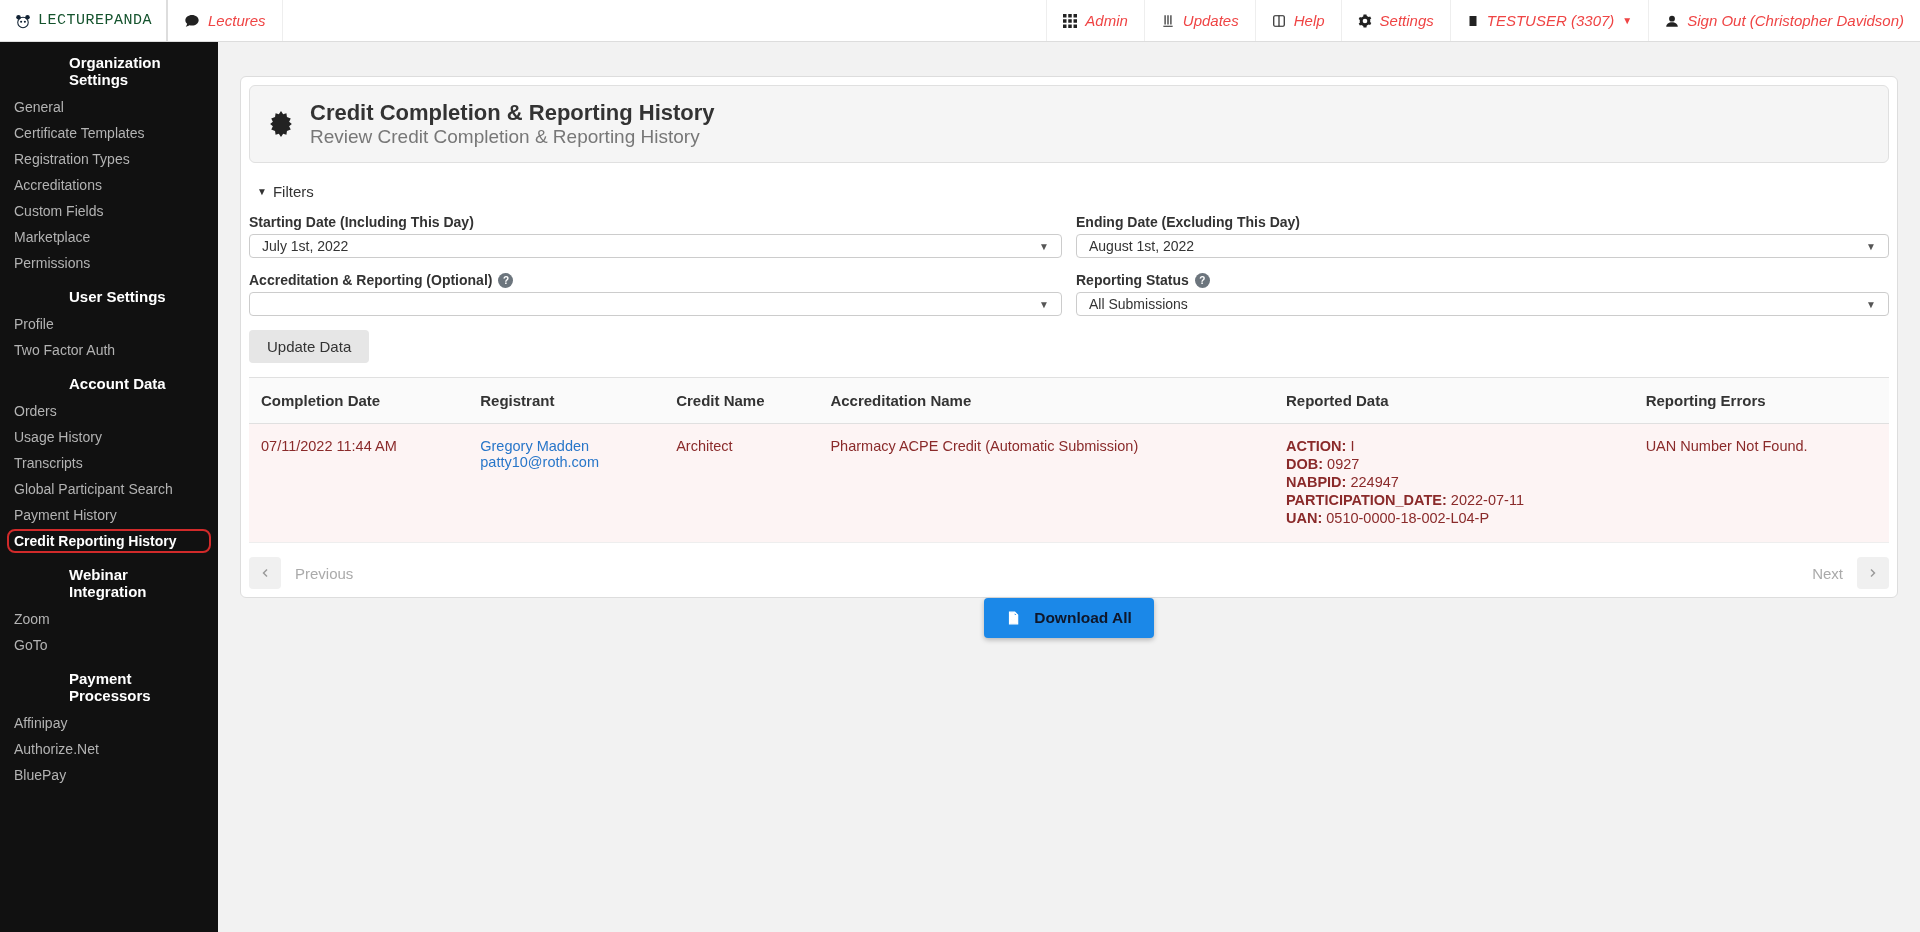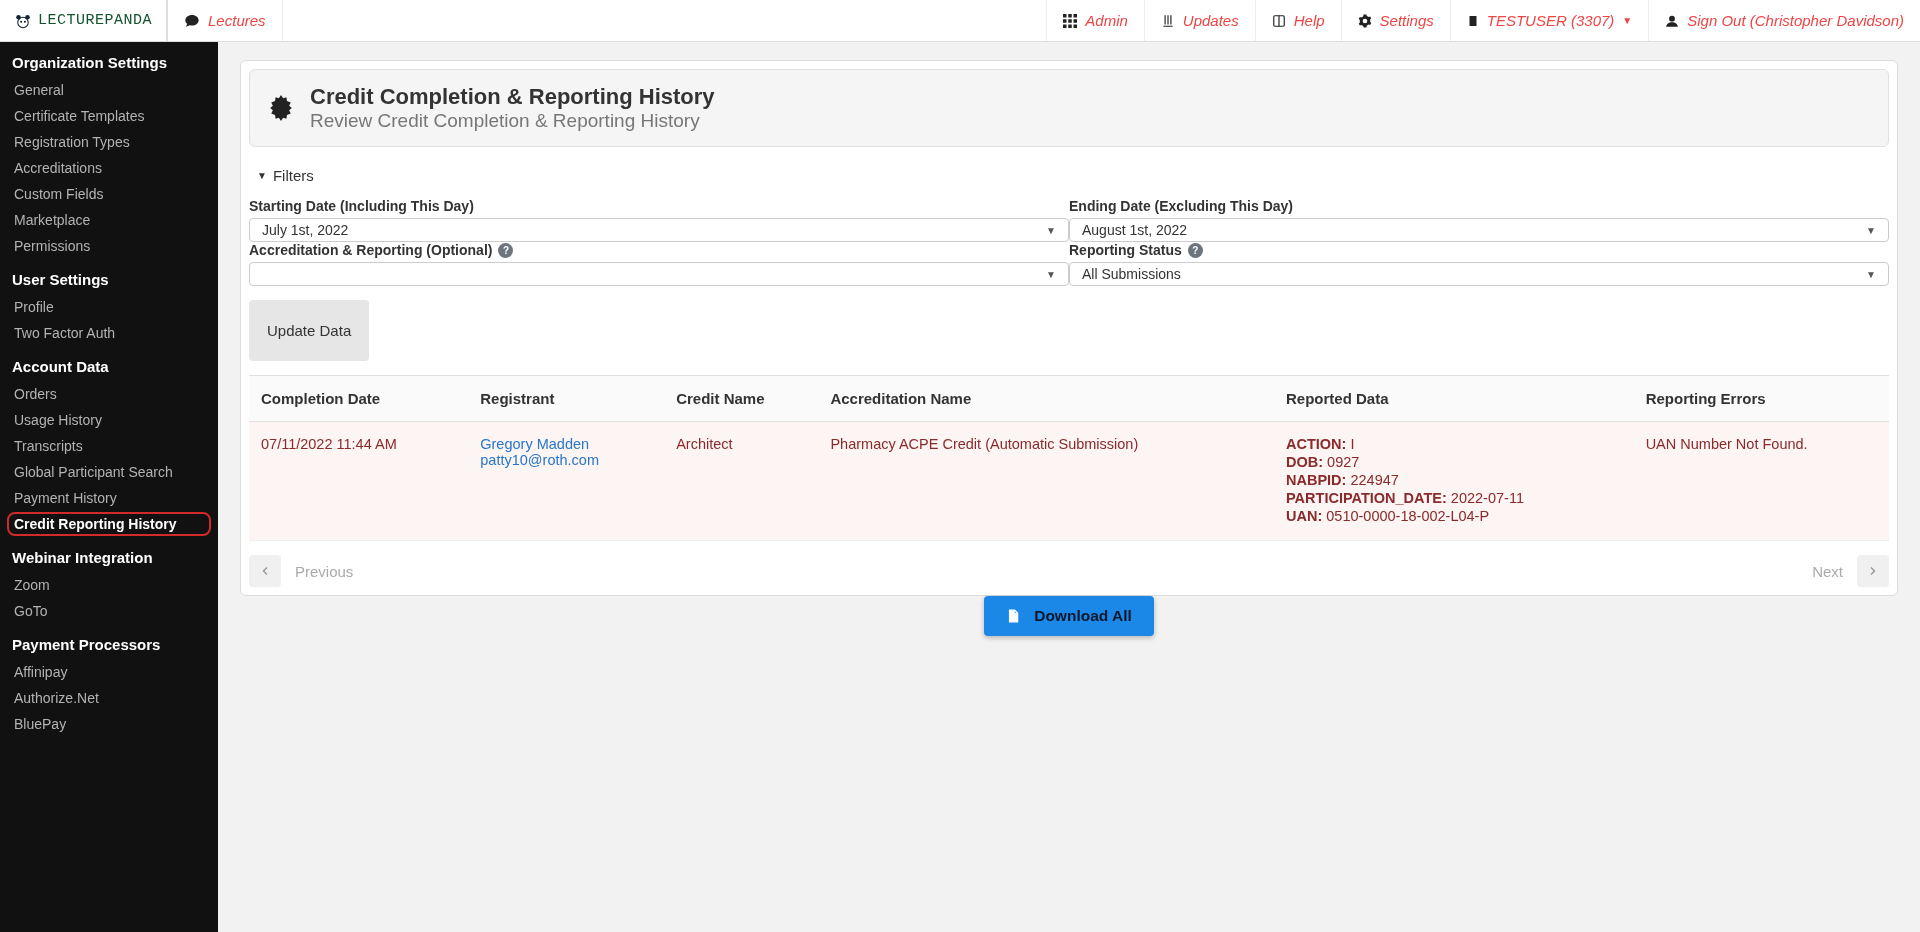--- a/index.html
+++ b/index.html
@@ -14,42 +14,42 @@
 .topbar-item.lectures { border-left: 1px solid #ddd; }
 .topbar-right { margin-left: auto; display: flex; align-items: center; height: 100%; }
 .topbar-right .topbar-item { border-left: 1px solid #eee; border-right: none; }
 
 .layout { display: flex; height: calc(100vh - 42px); }
 
 
 .sidebar { width: 218px; background: #111; color: #bcbcbc; overflow-y: auto; flex-shrink: 0; }
 .sidebar::-webkit-scrollbar { width: 8px; }
 .sidebar::-webkit-scrollbar-thumb { background: #555; }
-.sidebar-heading { color: #fff; font-weight: 700; font-size: 15px; padding: 12px 12px 6px; }
+.sidebar-heading { color: #fff; font-weight: 700; font-size: 15px; padding: 12px 24px 6px; margin-left: 45px; }
 .sidebar-item { display: block; padding: 5px 14px; color: #b3b3b3; font-size: 14px; cursor: pointer; }
 .sidebar-item.active { color: #fff; font-weight: 700; outline: 2px solid #d12a2a; outline-offset: -1px; margin: 2px 8px; padding: 3px 6px; border-radius: 7px; }
 
 
 .main { flex: 1; background: #f2f2f2; padding: 18px 22px; overflow-y: auto; }
-.panel { background: #fff; border: 1px solid #ddd; border-radius: 6px; padding: 0; }
+.panel { background: #fff; border: 1px solid #ddd; border-radius: 6px; padding: 0; margin-top: 16px; }
 .page-header { display: flex; align-items: center; gap: 16px; padding: 14px 18px; background: #f5f5f5; border: 1px solid #e0e0e0; border-radius: 6px; margin: 8px 8px 16px; }
 .starburst { width: 26px; height: 26px; flex-shrink: 0; }
 .page-header h1 { font-size: 22px; font-weight: 700; color: #333; }
 .page-header .subtitle { font-size: 19px; color: #777; font-weight: 400; }
 
 .filters-toggle { display: flex; align-items: center; gap: 6px; padding: 4px 8px; margin: 0 8px 10px; font-size: 15px; cursor: pointer; }
 .filters-toggle .caret { font-size: 10px; }
 
-.filters-row { display: grid; grid-template-columns: 1fr 1fr; padding: 0 8px 14px; }
+.filters-row { display: grid; grid-template-columns: 1fr 1fr; gap: 14px; padding: 0 8px 14px; }
 .field-label { font-weight: 700; font-size: 14px; margin-bottom: 4px; display: flex; align-items: center; gap: 6px; }
 .help-badge { width: 15px; height: 15px; border-radius: 50%; background: #6c757d; color: #fff; font-size: 10px; display: inline-flex; align-items: center; justify-content: center; font-weight: 700; }
 .select-box { position: relative; border: 1px solid #ccc; border-radius: 4px; height: 24px; display: flex; align-items: center; padding: 0 12px; cursor: pointer; background: #fff; }
 .select-box .caret { position: absolute; right: 12px; font-size: 10px; color: #555; }
 
-.update-btn { margin: 0 8px 14px; padding: 22px 18px; background: #e6e6e6; border: none; border-radius: 4px; font-size: 15px; cursor: pointer; color: #333; }
+.update-btn { margin: 0 8px 14px; padding: 8px 18px; background: #e6e6e6; border: none; border-radius: 4px; font-size: 15px; cursor: pointer; color: #333; }
 
 
 .data-table { width: calc(100% - 16px); margin: 0 8px; border-collapse: collapse; }
 .data-table th { text-align: left; padding: 14px 12px; font-weight: 700; font-size: 15px; border-top: 1px solid #e0e0e0; border-bottom: 1px solid #e0e0e0; background: #fafafa; }
 .data-table td { padding: 14px 12px; border-bottom: 1px solid #eee; font-size: 14.5px; vertical-align: top; }
 .data-table .link { color: #2876c9; cursor: pointer; }
 tr.error-row td { background: #fdf4f4; color: #8a2a2a; }
 tr.error-row .link { color: #2876c9; }
 .reported-data div { margin-bottom: 2px; }
 .reported-data .k { font-weight: 700; }

